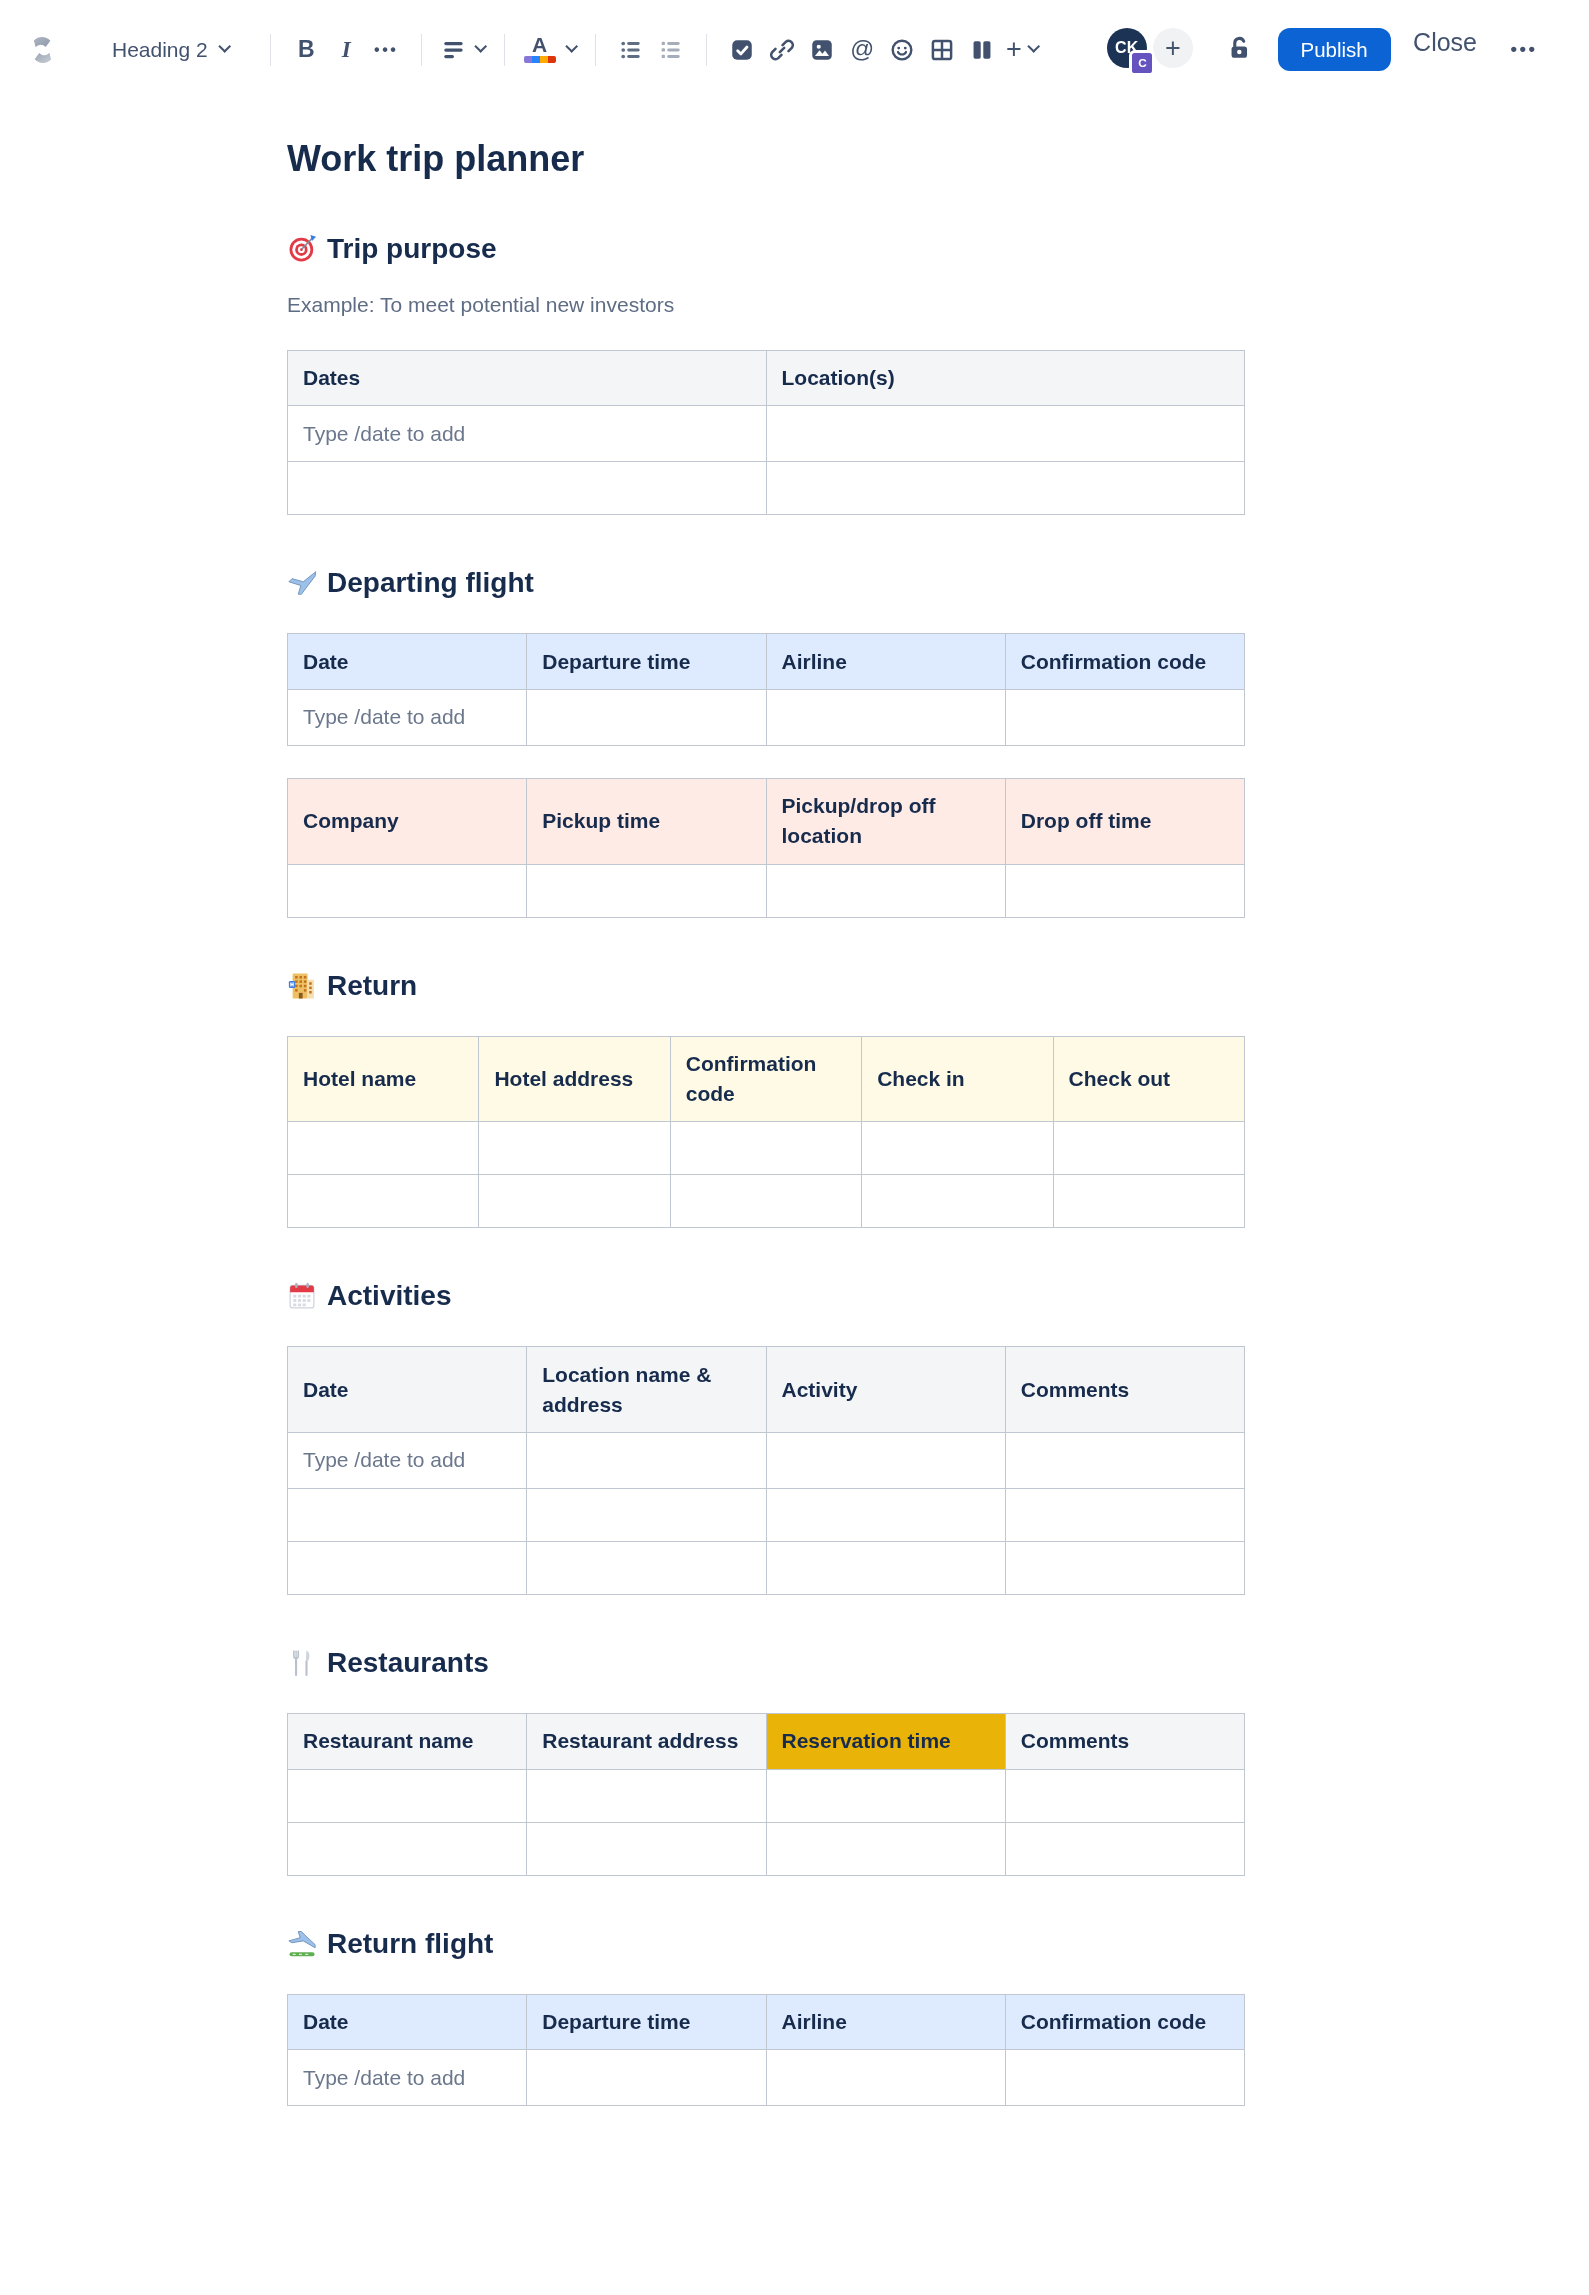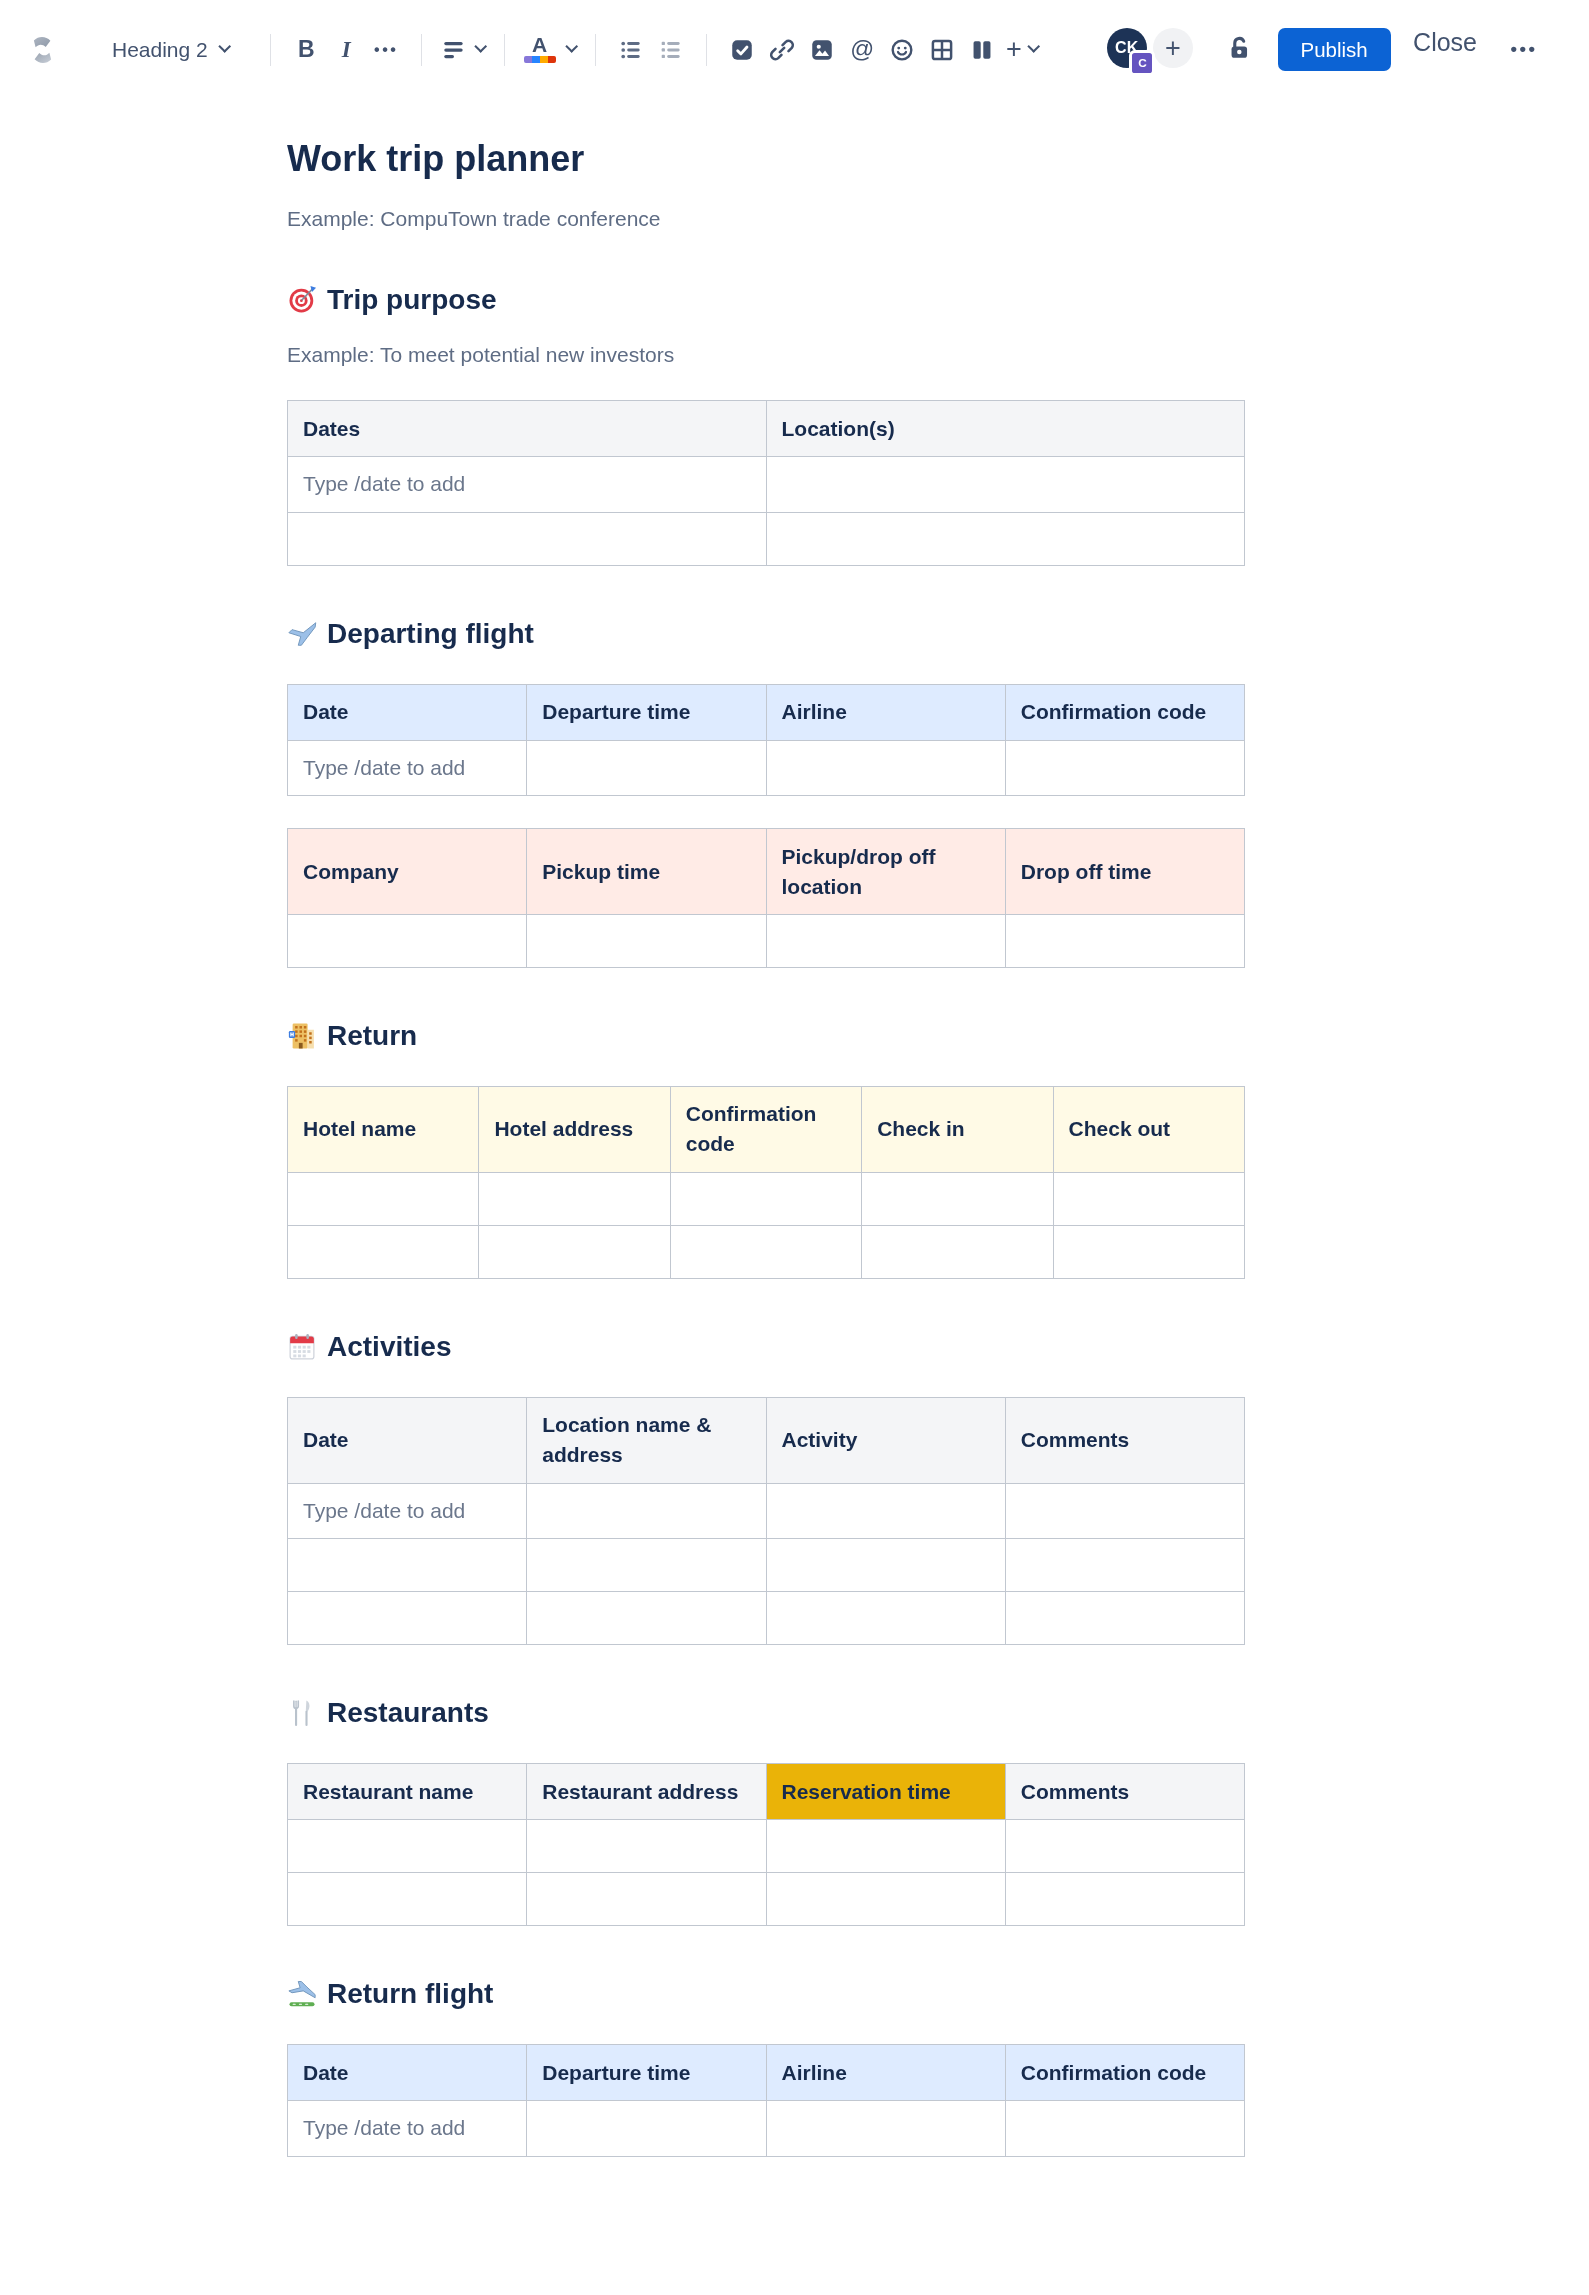--- a/index.html
+++ b/index.html
@@ -61,21 +61,21 @@
     width:40px;height:40px;border-radius:50%;
     background:#f1f2f4;color:#44546f;
     display:flex;align-items:center;justify-content:center;
     cursor:pointer;
   }
   .lock-btn{margin-left:26px;}
   .publish-btn{
     margin-left:18.6px;
     background:#0c63d4;color:#fff;border:none;
     font-family:"Liberation Sans",sans-serif;
-    font-size:20.5px;padding:9.3px 23px;border-radius:7px;cursor:pointer;
+    font-size:20.5px;padding:9.3px 23px;border-radius:12px;cursor:pointer;
   }
   .close-btn{margin-left:22.3px;font-size:25px;color:#42526e;cursor:pointer;}
   .page-more{margin-left:27px;}
   
   .content{width:958px;margin-left:287px;padding-bottom:43px;}
   .page-title{
     font-size:36px;font-weight:600;color:#172b4d;
     margin:37px 0 0 0;line-height:45px;
   }
   .sec-heading{
@@ -281,21 +281,20 @@
     <div class="tb-btn page-more">
       <span class="dots-glyph" style="font-size:18.6px;">•••</span>
     </div>
   </div>
 </header>
 
 <main class="content">
   <h1 class="page-title">Work trip planner</h1>
 
   <section>
-    <p class="example">Example: CompuTown trade conference</p>
   </section>
 
   <section>
     <h2 class="sec-heading">
       <span class="emoji">
         <svg viewBox="0 0 48 48">
           <circle cx="23" cy="25" r="19" fill="#e23b47"></circle>
           <circle cx="23" cy="25" r="14.5" fill="#fff"></circle>
           <circle cx="23" cy="25" r="10" fill="#e23b47"></circle>
           <circle cx="23" cy="25" r="5.5" fill="#fff"></circle>

